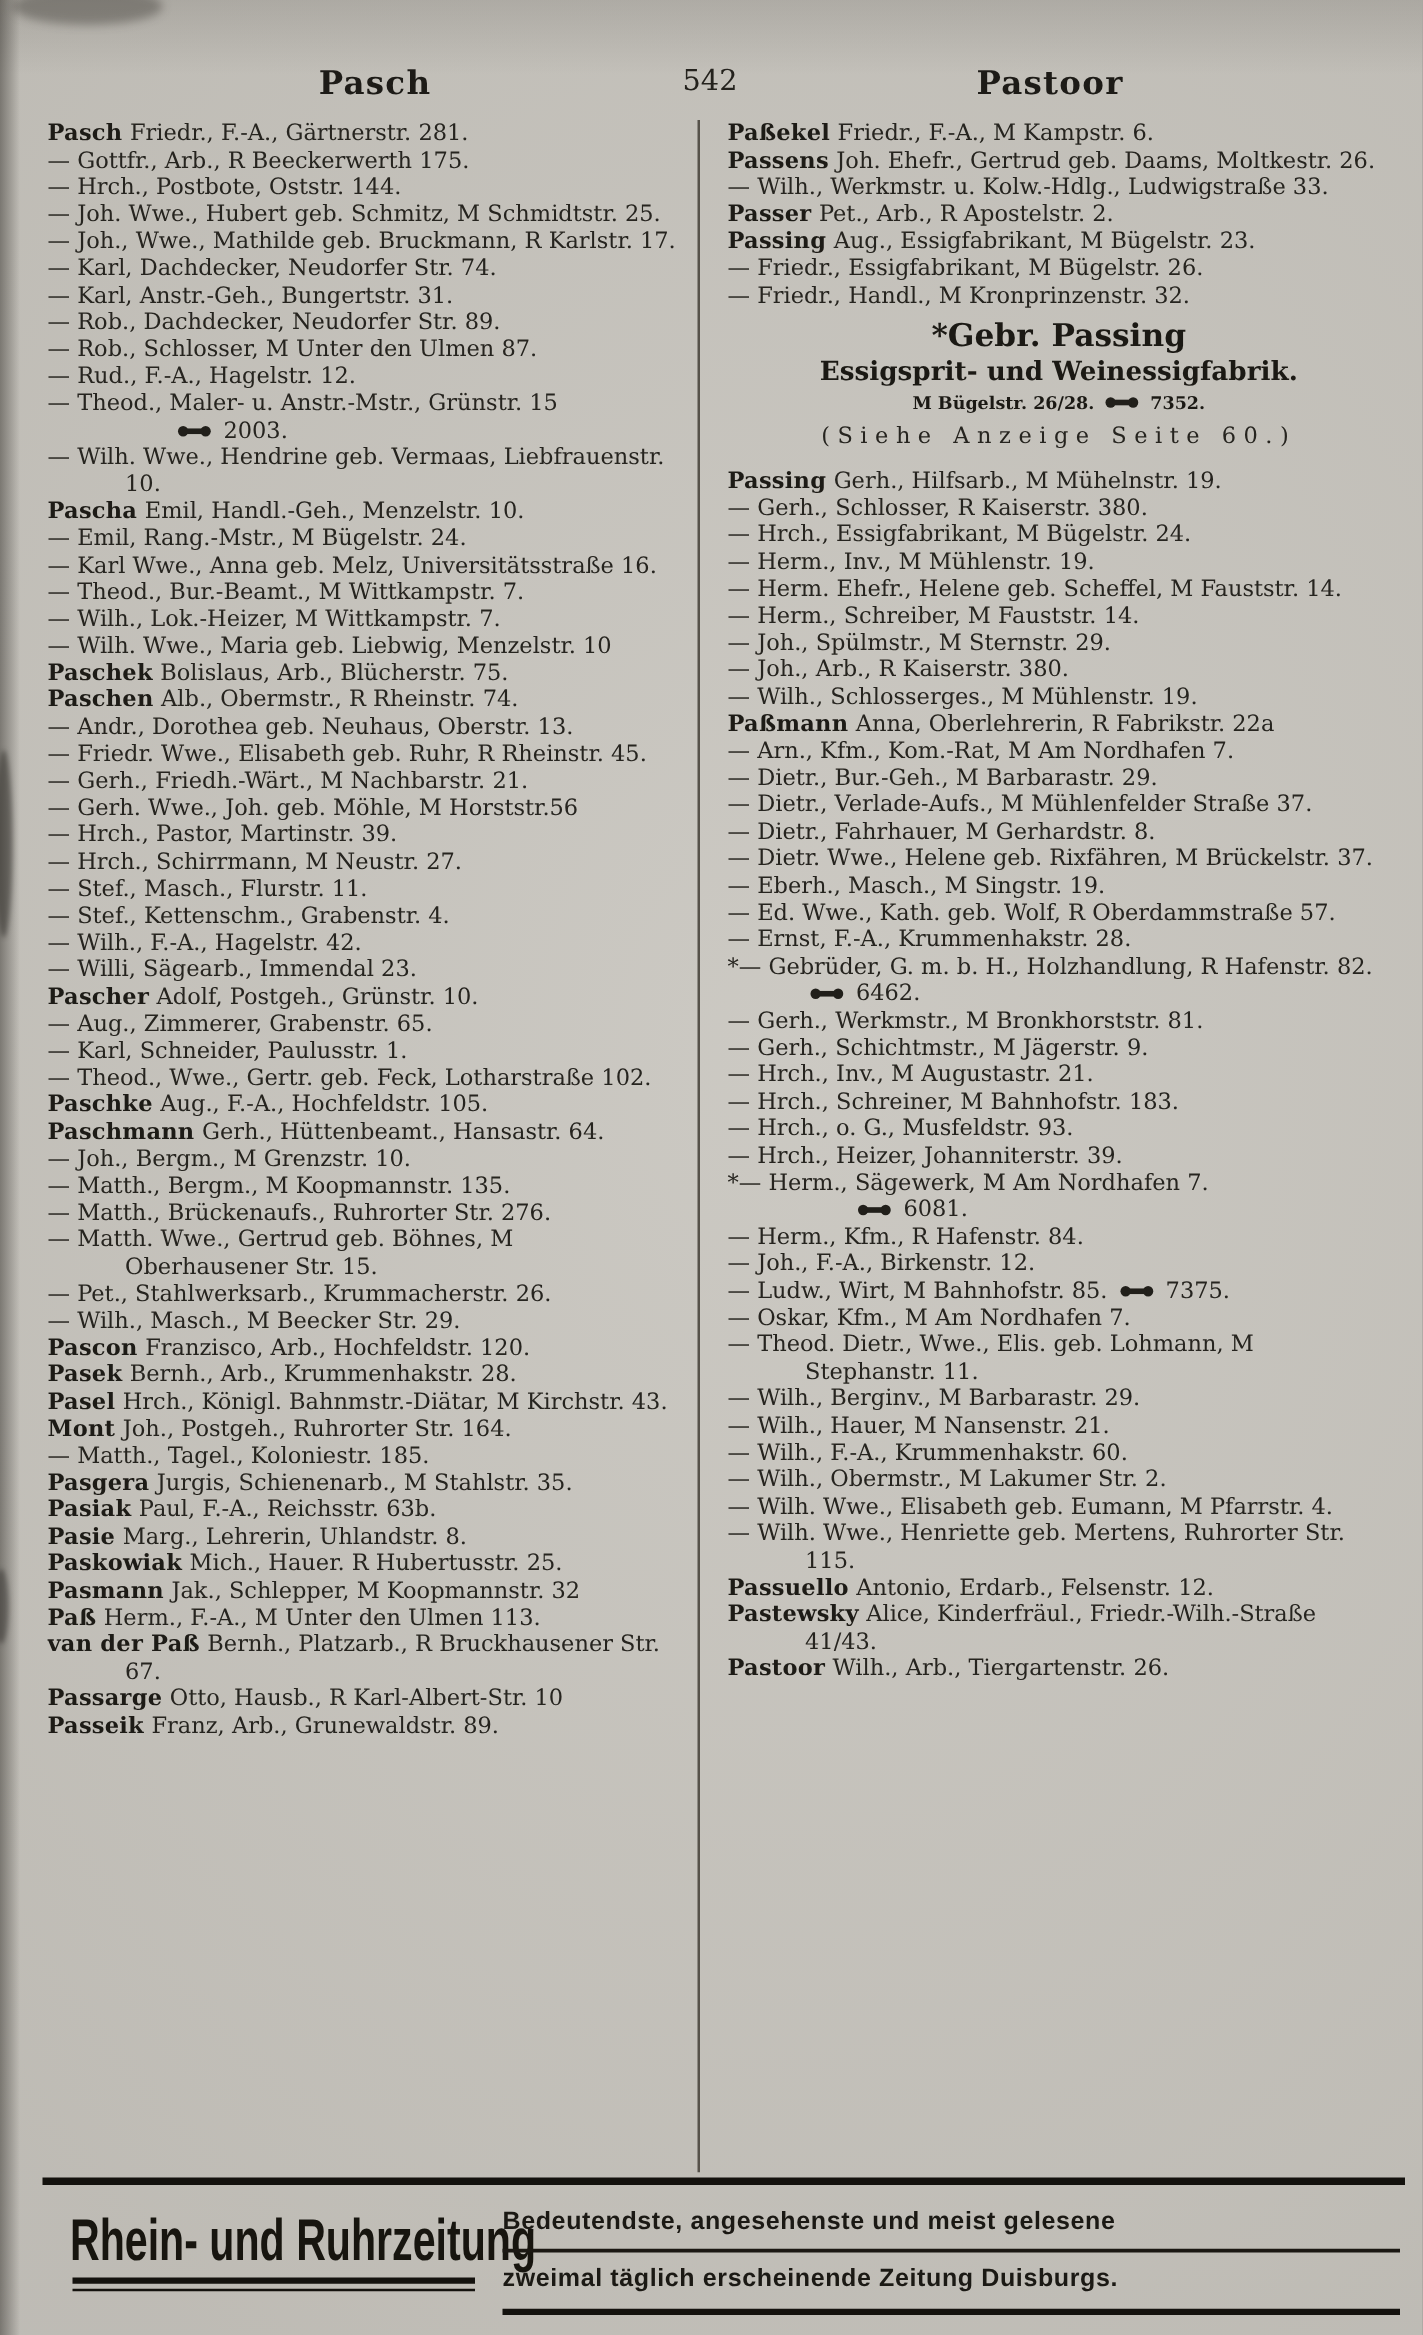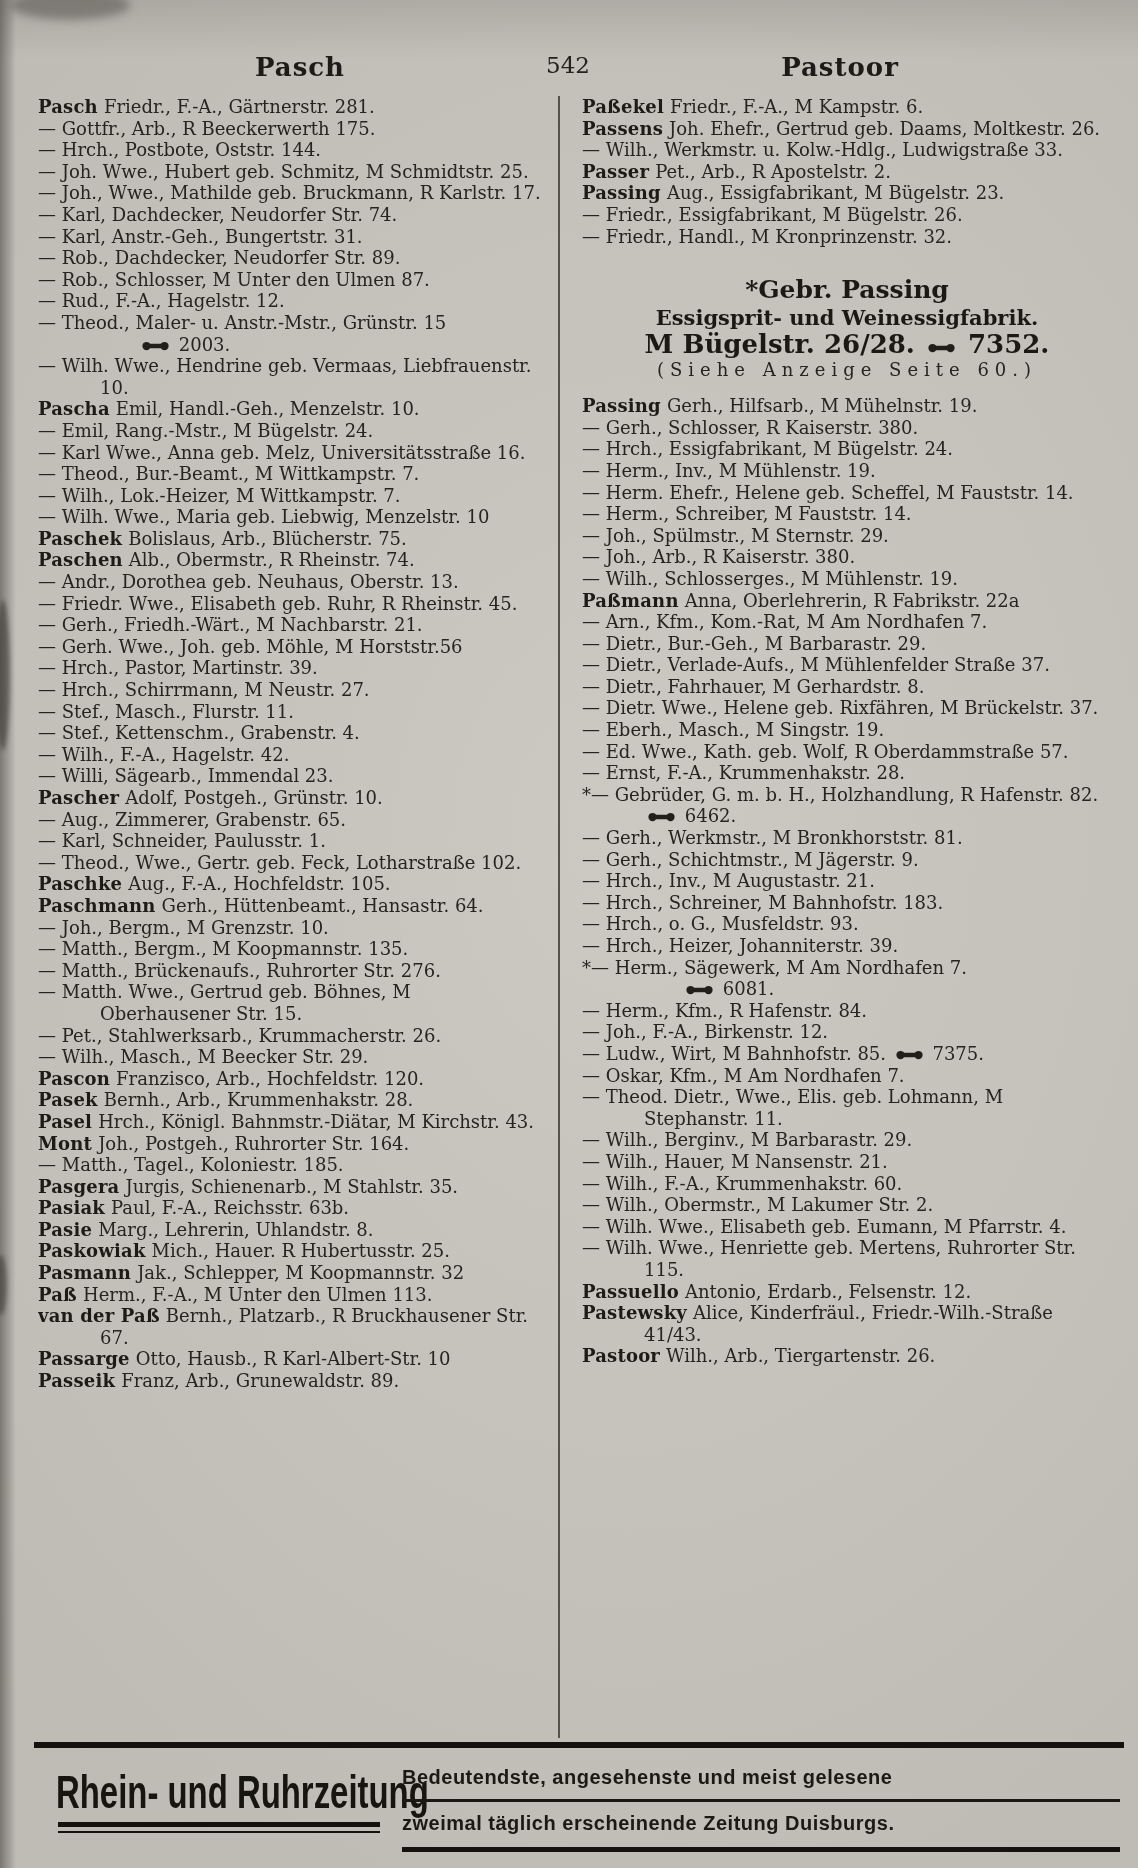--- a/index.html
+++ b/index.html
@@ -34,23 +34,23 @@
 
   
   .columns{position:absolute;top:96px;left:38px;right:26px;height:1642px;display:flex;overflow:hidden;}
   .col{font-size:18px;line-height:21.6px;}
   .col-left{width:506px;flex:none;}
   .col-right{flex:1;margin-left:14px;border-left:2px solid #56524a;padding-left:22px;}
   .entry{margin:0;padding-left:62px;text-indent:-62px;}
   .entry .head{font-weight:bold;letter-spacing:0.2px;margin-right:6px;color:#1d1b16;}
   .entry.phone-line{padding-left:100px;text-indent:0;}
   .entry.ad1,.entry.ad2,.entry.ad3,.entry.ad4{padding-left:0;text-indent:0;text-align:center;}
-  .entry.ad1{font-weight:bold;font-size:25px;line-height:30px;margin-top:28px;color:#1b1914;}
+  .entry.ad1{font-weight:bold;font-size:25px;line-height:30px;margin-top:7px;color:#1b1914;}
   .entry.ad2{font-weight:bold;font-size:21px;line-height:26px;color:#1b1914;}
-  .entry.ad3{font-weight:bold;font-size:26px;line-height:26px;color:#1b1914;}
+  .entry.ad3{font-weight:bold;font-size:14px;line-height:26px;color:#1b1914;}
   .entry.ad4{letter-spacing:6px;font-size:18px;line-height:26px;margin-bottom:12px;}
   svg.tel{width:27px;height:10px;fill:#211f1a;display:inline-block;vertical-align:baseline;margin:0 4px;}
 
   
   .footer-top-rule{position:absolute;left:34px;right:14px;top:1742px;height:6px;background:#14120e;}
   .footer{position:absolute;top:1756px;left:56px;right:18px;height:104px;
     font-family:"Liberation Sans", sans-serif;color:#1b1914;}
   .brand{position:absolute;left:0;top:8px;width:460px;white-space:nowrap;
     font-weight:bold;font-size:47px;letter-spacing:0px;
     transform:scaleX(0.70);transform-origin:left center;color:#17150f;}

